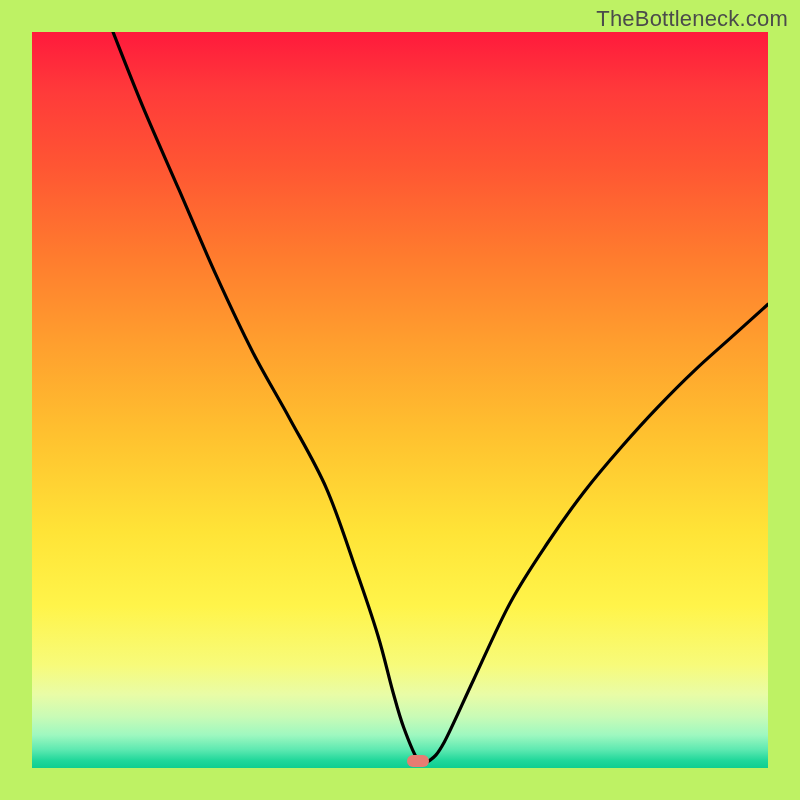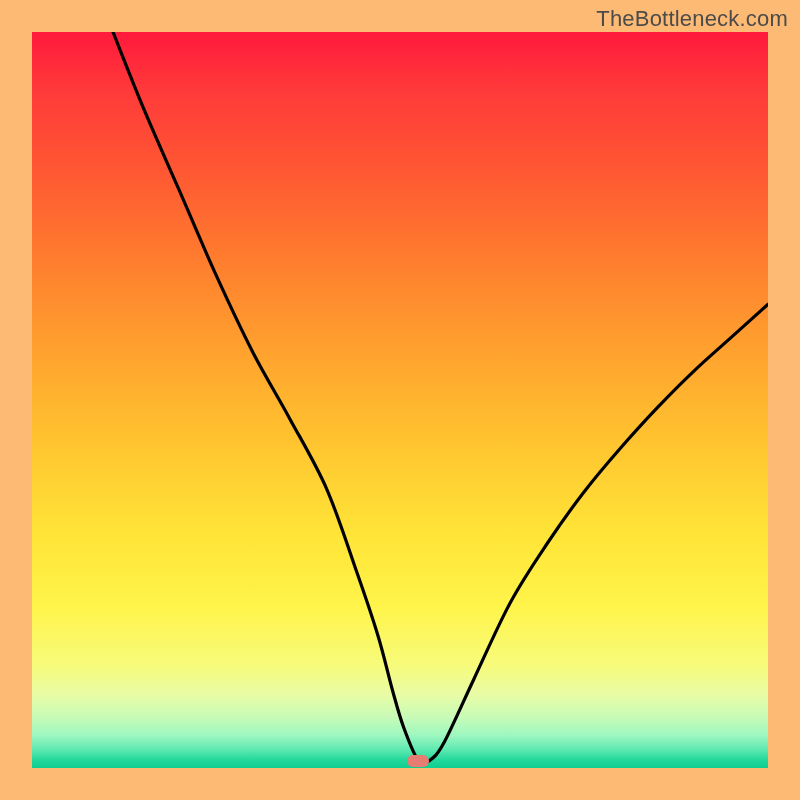--- a/index.html
+++ b/index.html
@@ -10,21 +10,21 @@
     background: #000;
     overflow: hidden;
     font-family: Arial, Helvetica, sans-serif;
   }
   .frame {
     position: absolute;
     left: 0;
     top: 0;
     width: 800px;
     height: 800px;
-    background: #fdba74;
+    background: #bef264;
   }
   .plot {
     position: absolute;
     left: 32px;
     top: 32px;
     width: 736px;
     height: 736px;
   }
   .gradient {
     position: absolute;

